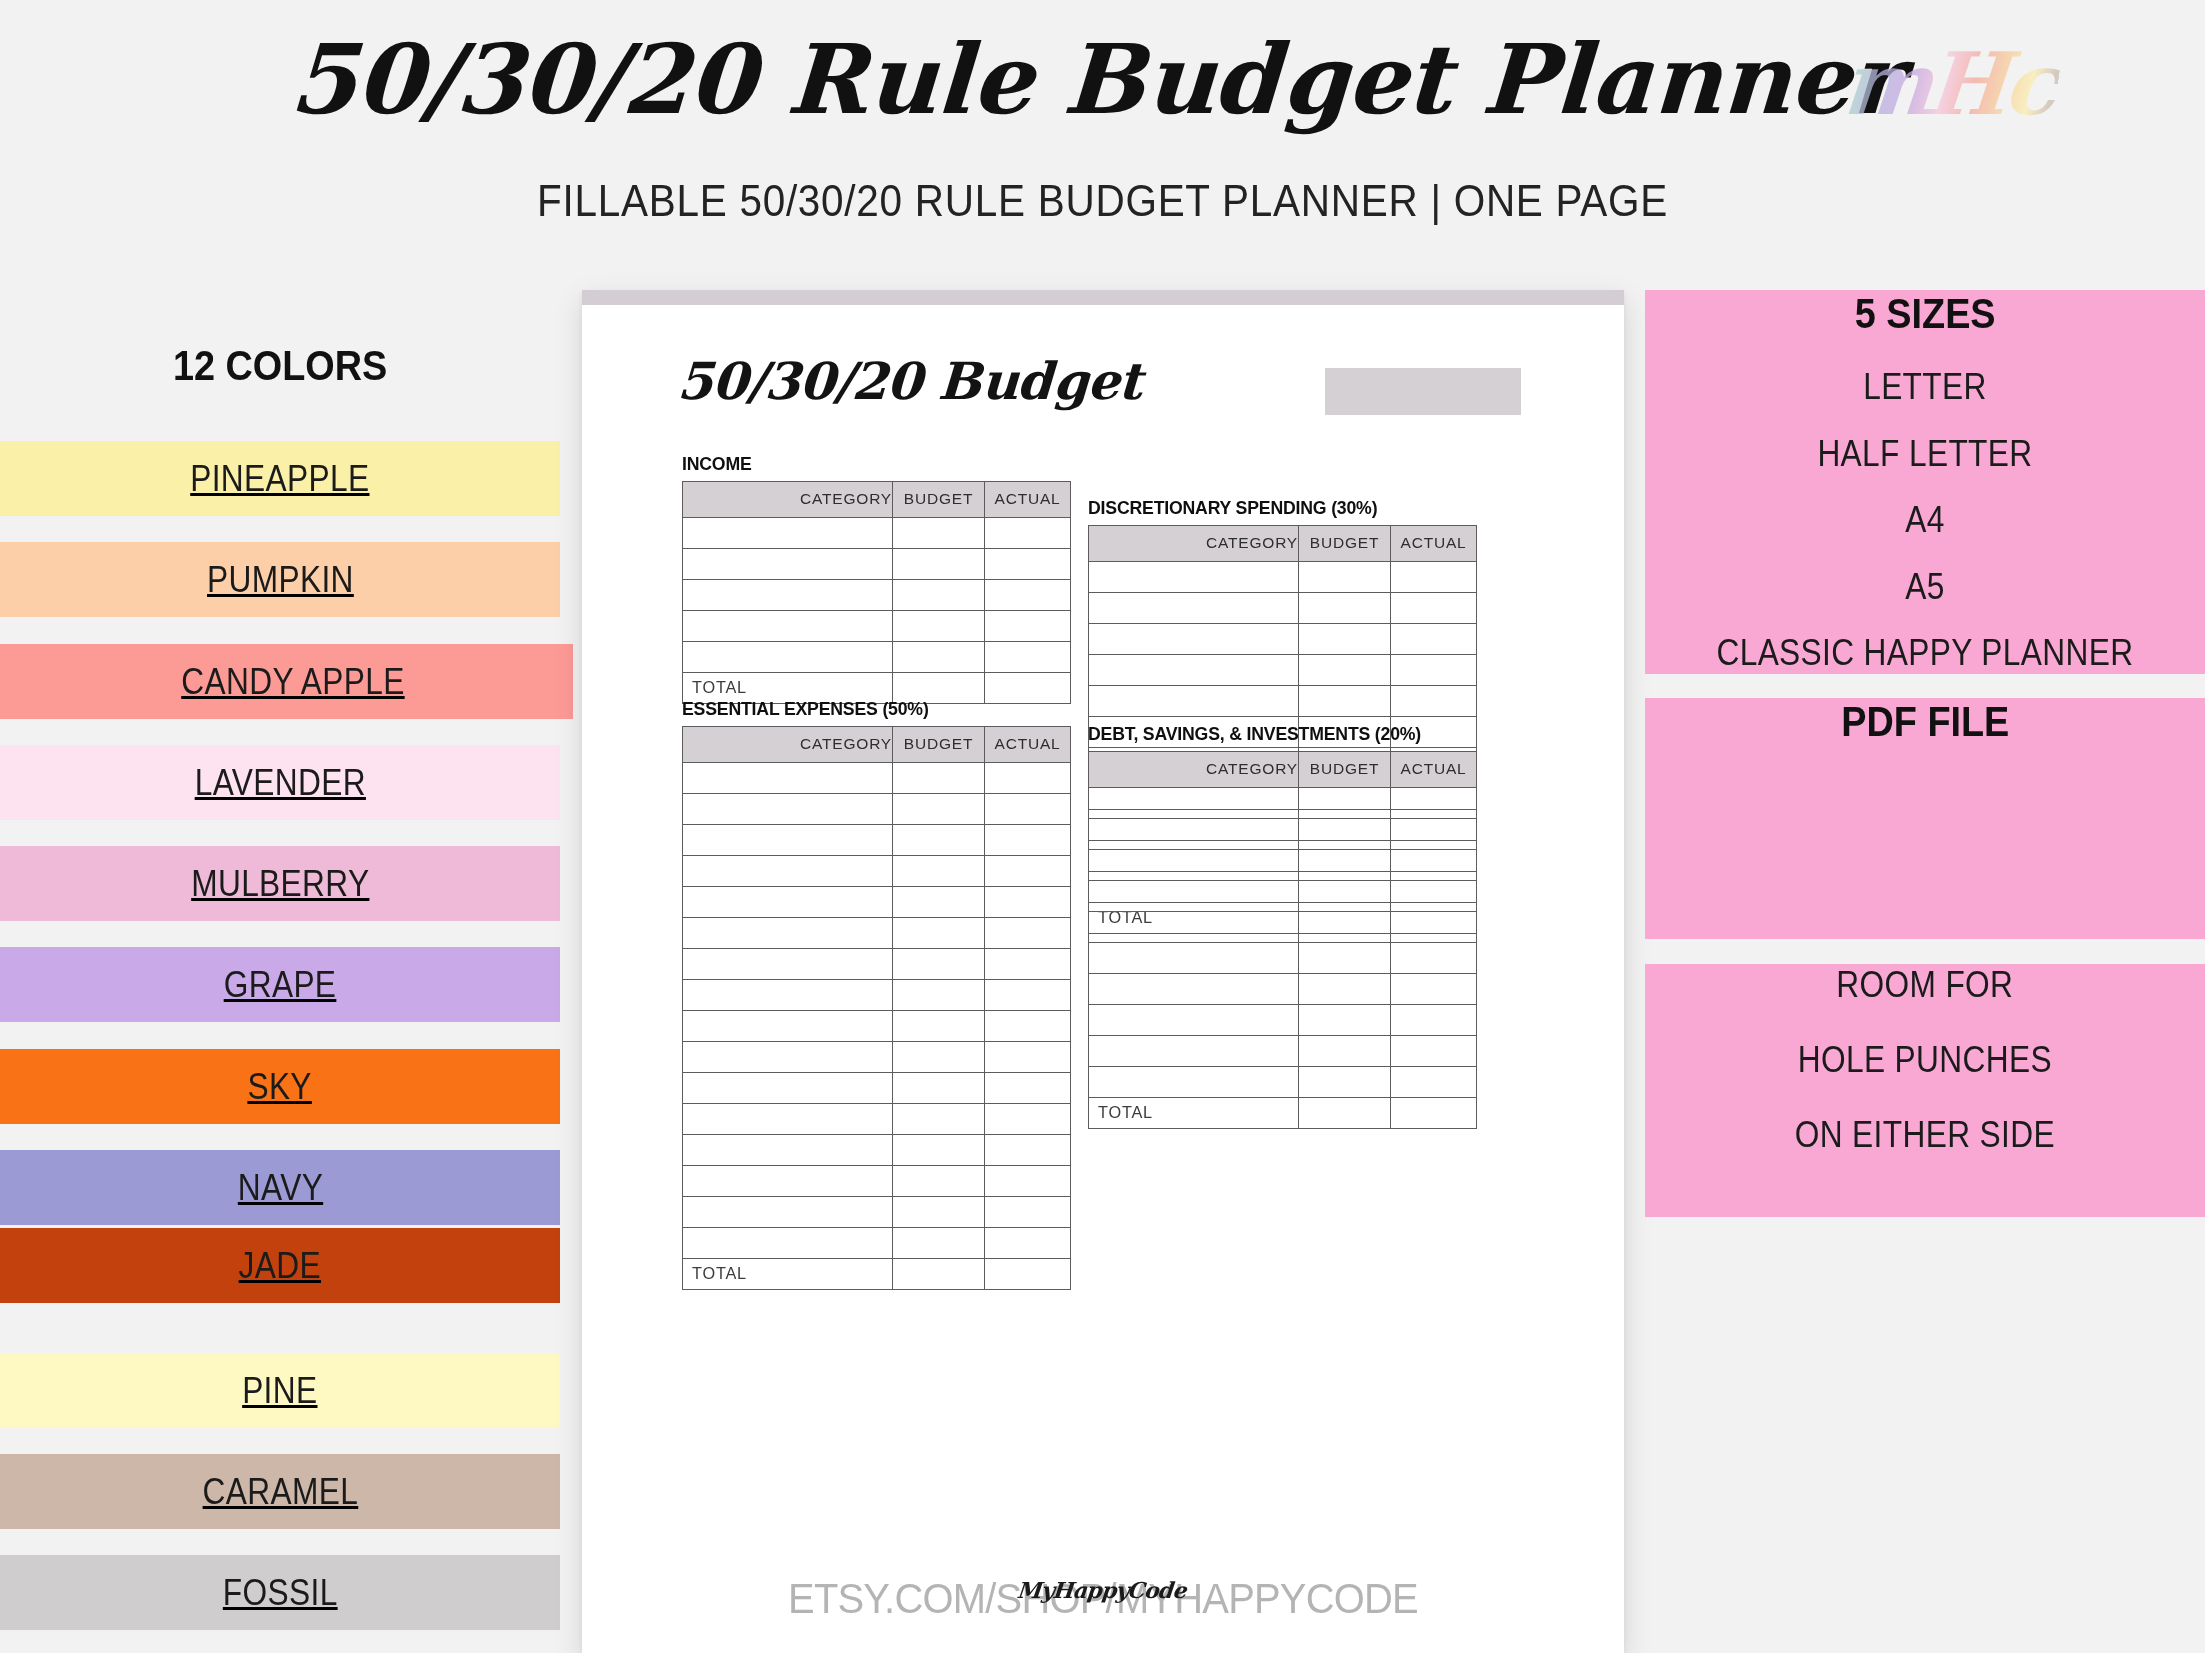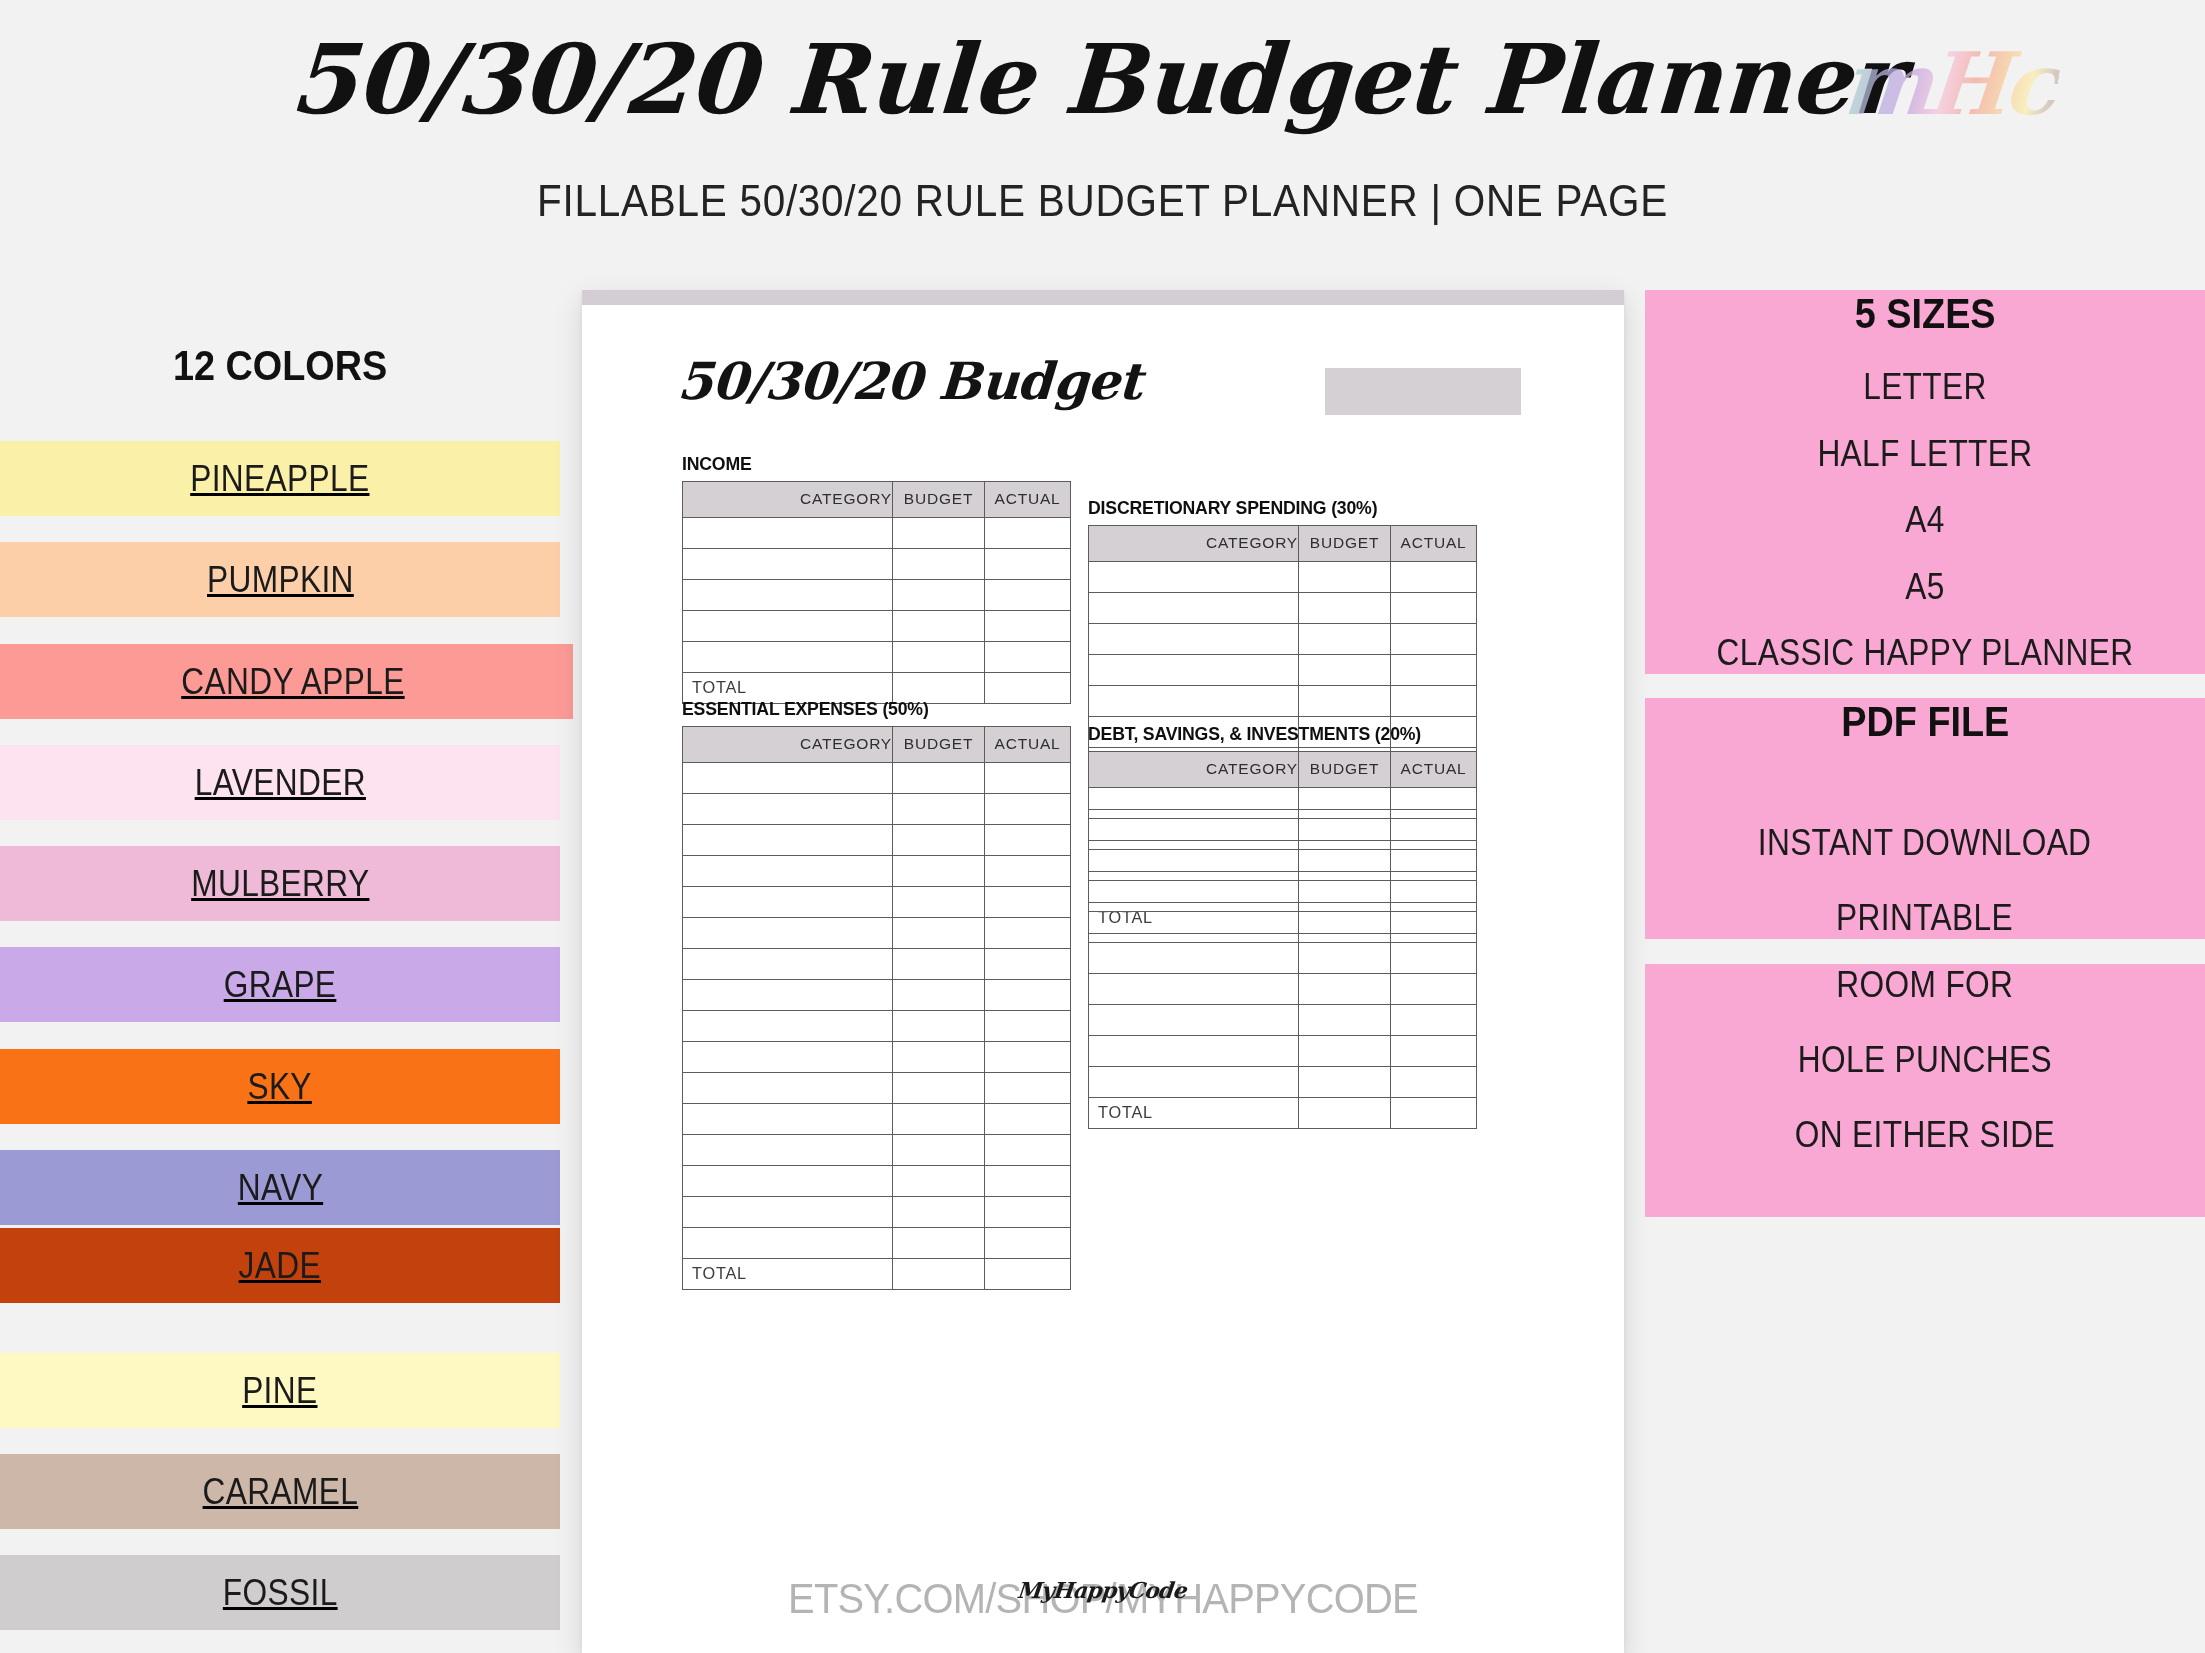--- a/index.html
+++ b/index.html
@@ -510,24 +510,20 @@
         <div class="panel-line" style="text-align: center; margin-top: 0px;">LETTER</div>
         <div class="panel-line" style="text-align: center; margin-top: 24.5px;">HALF LETTER</div>
         <div class="panel-line" style="text-align: center; margin-top: 24.5px;">A4</div>
         <div class="panel-line" style="text-align: center; margin-top: 24.5px;">A5</div>
         <div class="panel-line" style="text-align: center; margin-top: 24.5px;">CLASSIC HAPPY PLANNER</div>
       </div>
   </div>
 
   <div class="info-panel" id="panel-file" style="top:408px;height:241px;">
     <div class="panel-heading">PDF FILE</div>
-    <div id="file-items" style="margin-top:19.6px;">
-        <div class="panel-line" style="text-align: center; margin-top: 0px;">INSTANT DOWNLOAD</div>
-        <div class="panel-line" style="text-align: center; margin-top: 33px;">PRINTABLE</div>
-      </div>
   </div>
 
   <div class="info-panel" id="panel-room" style="top:674px;height:253px;">
     <div id="room-items">
         <div class="panel-line" style="text-align: center; margin-top: 0px;">ROOM FOR</div>
         <div class="panel-line" style="text-align: center; margin-top: 33px;">HOLE PUNCHES</div>
         <div class="panel-line" style="text-align: center; margin-top: 33px;">ON EITHER SIDE</div>
       </div>
   </div>
 

